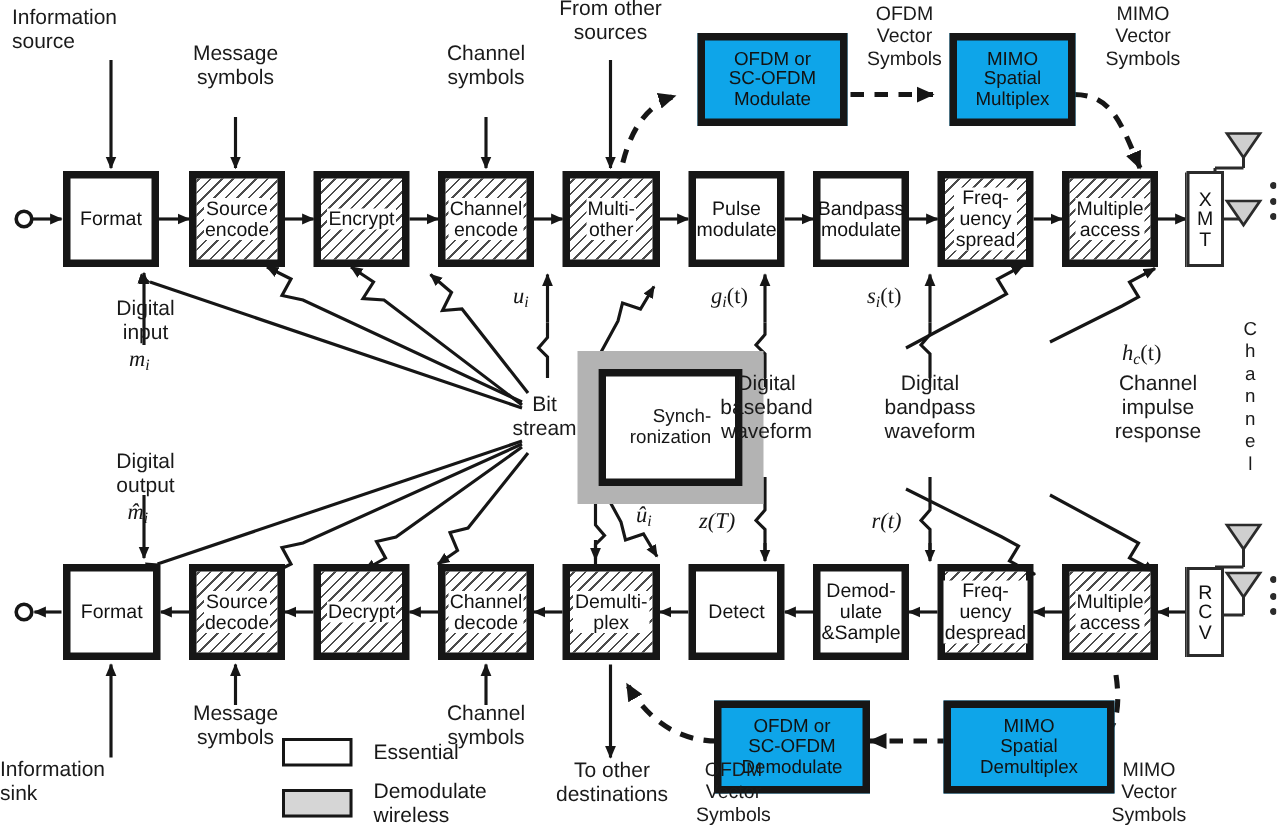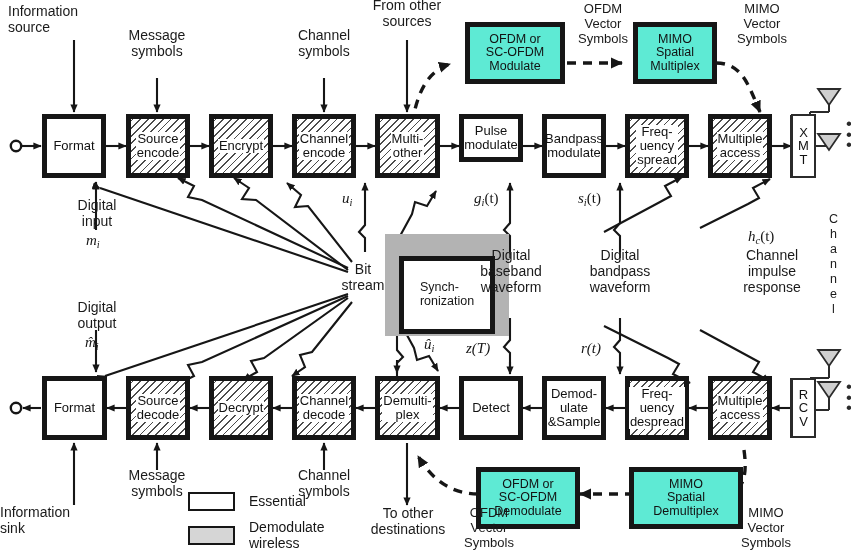--- a/index.html
+++ b/index.html
@@ -54,21 +54,21 @@
         #ffffff 0px, #ffffff 4.2px,
         #4c4c4c 4.2px, #4c4c4c 5.4px
       );
   }
   .blk.optional .inner {
     background: #ffffff;
     padding: 0 1px;
   }
   .blk.broadband {
     border: 5px solid #161616;
-    background: #5eead4;
+    background: #0ea5e9;
   }
   .blk.antenna-box {
     border: 2px solid #2b2b2b;
     background: #ffffff;
     font-size: 13px;
     line-height: 1.02;
   }
   
   #sync-wrap {
     position: absolute;
@@ -78,25 +78,24 @@
   }
   #sync-inner-white {
     position: absolute;
     box-sizing: border-box;
     background: #ffffff;
     border: 5px solid #161616;
     z-index: 6;
     display: flex;
     align-items: center;
     justify-content: center;
-    text-align: left;
+    text-align: right;
     font-size: 12.5px;
     line-height: 1.1;
     white-space: pre-line;
-    margin-top: 10px;
   }
   
   .lbl {
     position: absolute;
     font-size: 14px;
     line-height: 1.14;
     text-align: center;
     color: #1a1a1a;
     white-space: pre-line;
     z-index: 7;
@@ -312,21 +311,21 @@
     <span class="inner">Encrypt</span>
   </div>
   <div class="blk optional" style="left:292px; top:114px; width:64px; height:64px;">
     <span class="inner">Channel
 encode</span>
   </div>
   <div class="blk optional" style="left:375px; top:114px; width:65px; height:64px;">
     <span class="inner">Multi-
 other</span>
   </div>
-  <div class="blk essential" style="left:459px; top:114px; width:64px; height:48px;">
+  <div class="blk essential" style="left:459px; top:114px; width:64px; height:64px;">
     <span class="inner">Pulse
 modulate</span>
   </div>
   <div class="blk essential" style="left:542px; top:114px; width:64px; height:64px;">
     <span class="inner">Bandpass
 modulate</span>
   </div>
   <div class="blk optional" style="left:625px; top:114px; width:64px; height:64px;">
     <span class="inner">Freq-
 uency

